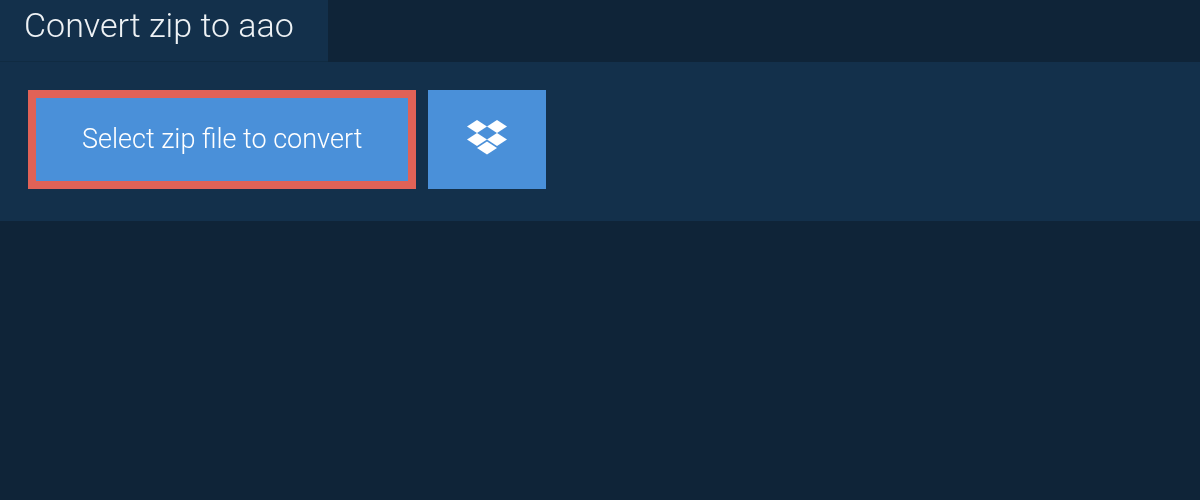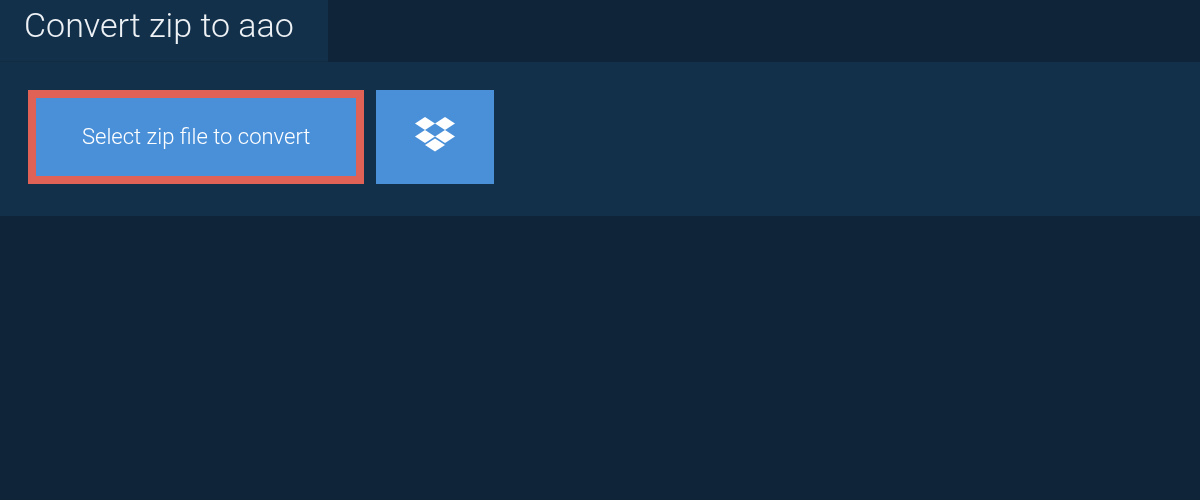--- a/index.html
+++ b/index.html
@@ -32,21 +32,21 @@
   }
   .button-row {
     display: flex;
     align-items: stretch;
     padding: 28px 0 0 28px;
   }
   .select-btn {
     background: #4a90d9;
     border: 8px solid #e06257;
     color: #ffffff;
-    font-size: 22px;
+    font-size: 27px;
     font-weight: 300;
     padding: 28px 46px;
     cursor: pointer;
     display: flex;
     align-items: center;
     justify-content: center;
     line-height: 1;
   }
   .dropbox-btn {
     background: #4a90d9;

